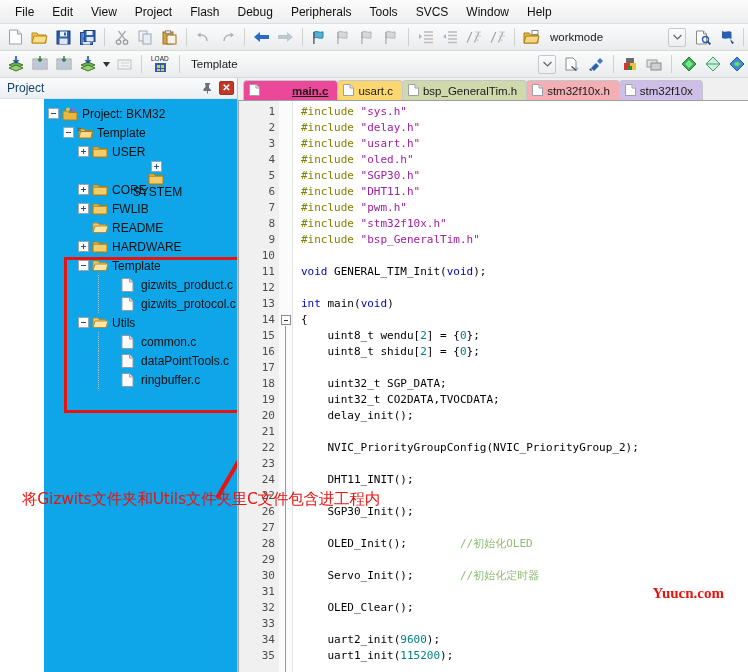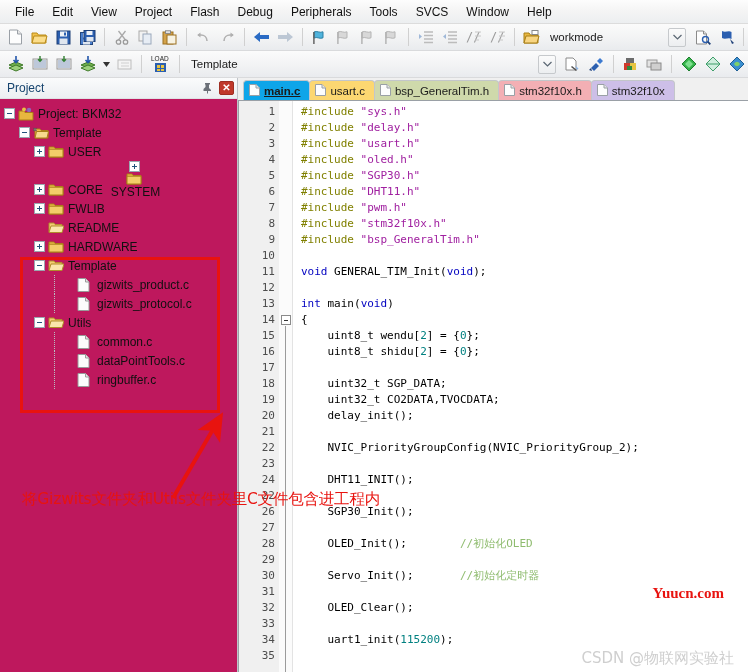--- a/index.html
+++ b/index.html
@@ -113,21 +113,22 @@
     color:#fff; font-size:10px; font-weight:bold;
     line-height:1;
     width:15px;height:14px;
     margin-left:3px;
   }
   .tree {
     flex: 1;
     overflow: hidden;
     padding: 5px 0 0 4px;
     position: relative;
-    background:#be185d;
+    background:#0ea5e9;
+    margin-left:44px;
   }
   .trow {
     display: flex;
     align-items: center;
     height: 19px;
     font-size: 12px;
     color: #101010;
     white-space: nowrap;
     cursor: default;
   }
@@ -734,21 +735,21 @@
                 <path d="M1 0.5h7.5L12 4v9.5H1z" fill="#fcfcfc" stroke="#9a9a9a"></path>
                 <path d="M8.5 0.5V4H12" fill="#e6e6e6" stroke="#9a9a9a"></path>
               </svg></span>
             <span class="lbl">ringbuffer.c</span>
           </div>
         </div>
     </div>
 
     <div class="editor-area">
       <div class="tabstrip" id="tabstrip">
-          <div class="tab active" style="background: #0ea5e9;">
+          <div class="tab active" style="background: #ec4899; gap: 28px;">
             <span class="doc-ico"><svg width="11" height="12" viewBox="0 0 11 12">
                 <path d="M0.5 0.5h6.5L10.5 4v7.5h-10z" fill="#fdfdfd" stroke="#9aa0a6"></path>
                 <path d="M7 0.5V4h3.5" fill="#e6e6e6" stroke="#9aa0a6"></path>
               </svg></span>
             <span class="tab-label">main.c</span>
           </div>
           <div class="tab" style="background: rgb(252, 215, 113);">
             <span class="doc-ico"><svg width="11" height="12" viewBox="0 0 11 12">
                 <path d="M0.5 0.5h6.5L10.5 4v7.5h-10z" fill="#fdfdfd" stroke="#9aa0a6"></path>
                 <path d="M7 0.5V4h3.5" fill="#e6e6e6" stroke="#9aa0a6"></path>
@@ -882,22 +883,22 @@
             <div class="cl"><span>    DHT11_INIT();</span></div>
             <div class="cl">&nbsp;</div>
             <div class="cl"><span>    SGP30_Init();</span></div>
             <div class="cl">&nbsp;</div>
             <div class="cl"><span>    OLED_Init();        </span><span class="k-cmt">//初始化OLED</span></div>
             <div class="cl">&nbsp;</div>
             <div class="cl"><span>    Servo_Init();       </span><span class="k-cmt">//初始化定时器</span></div>
             <div class="cl">&nbsp;</div>
             <div class="cl"><span>    OLED_Clear();</span></div>
             <div class="cl">&nbsp;</div>
+            <div class="cl"><span>    uart2_init(</span><span class="k-num">9600</span><span>);</span></div>
             <div class="cl"><span>    uart1_init(</span><span class="k-num">115200</span><span>);</span></div>
           </div>
         <div class="wm-yuucn" style="right:24px; top:484px;">Yuucn.com</div>
-        <div class="wm-csdn" style="right:14px; top:548px;">CSDN @物联网实验社</div>
       </div>
     </div>
   </div>
 
   <div class="ann-text" style="left:22px; top:489px;">将Gizwits文件夹和Utils文件夹里C文件包含进工程内</div>
 </div>
 
 </body></html>

